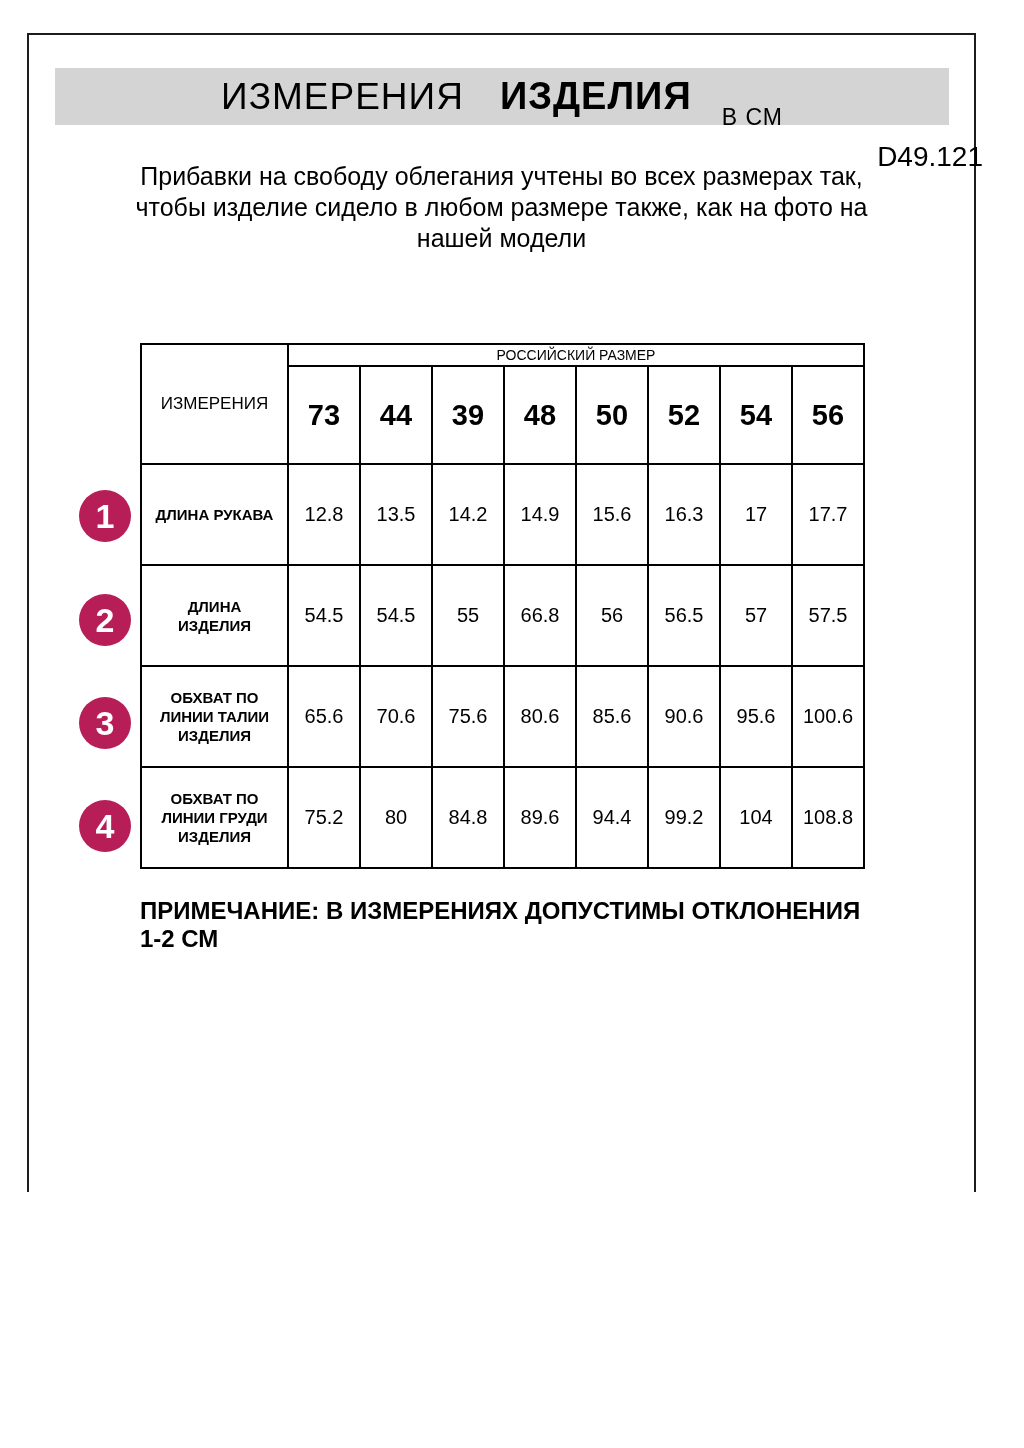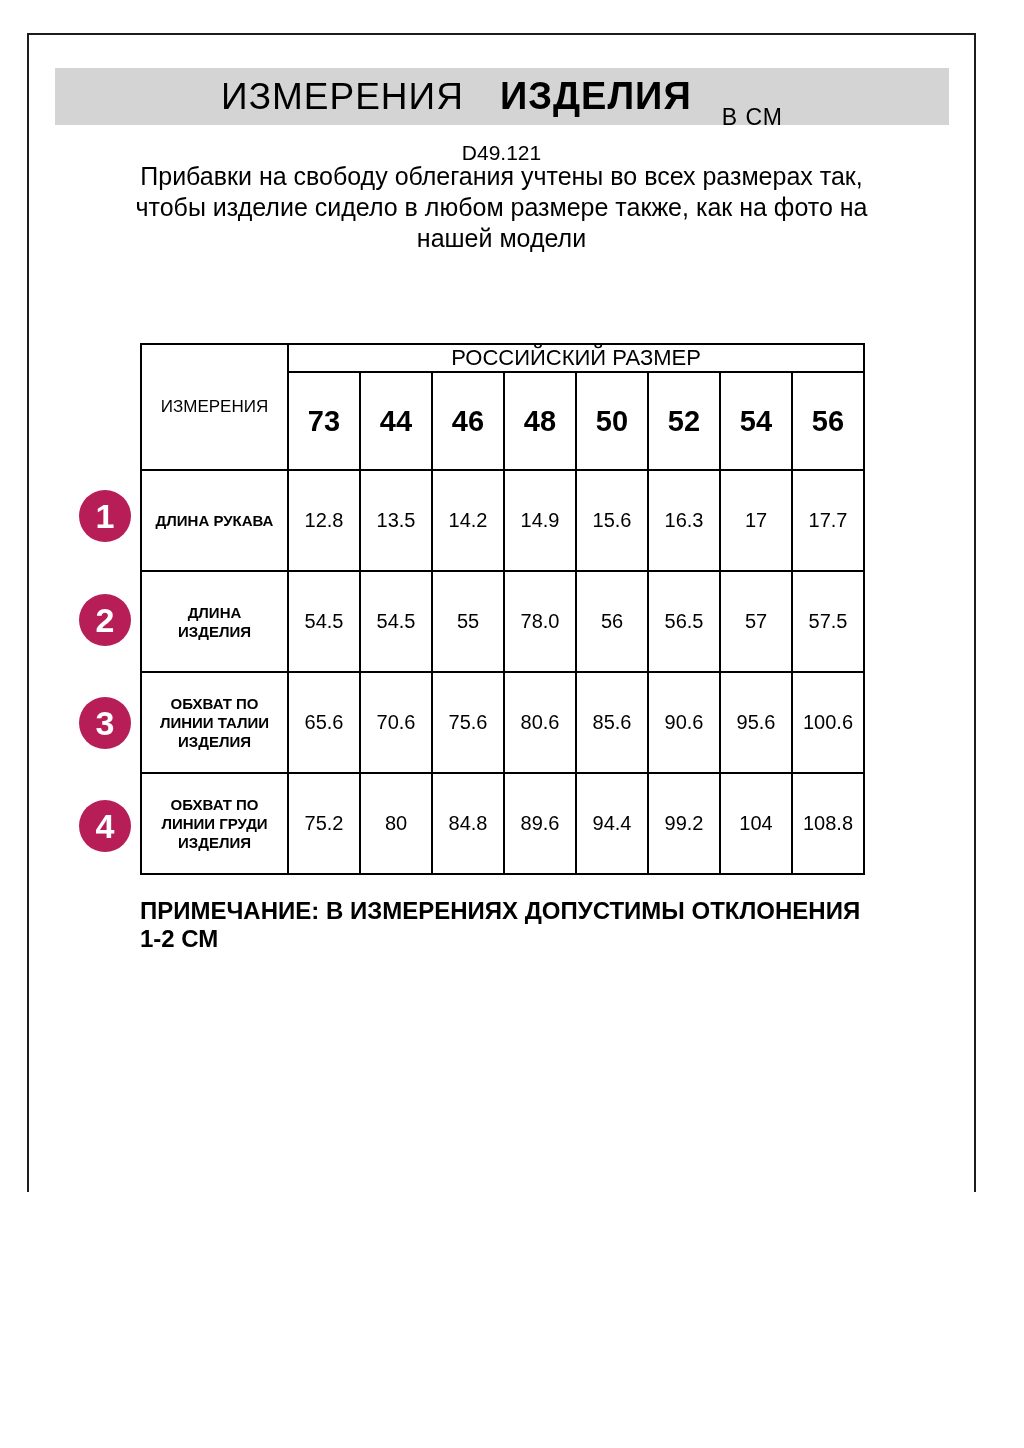--- a/index.html
+++ b/index.html
@@ -49,25 +49,25 @@
   }
   .title-units {
     margin-left: 30px;
     font-size: 23px;
     font-weight: 400;
     letter-spacing: 1px;
     margin-top: 42px;
   }
   .product-code {
     position: absolute;
-    left: 0;
+    left: 9px;
     top: 106px;
     width: 100%;
-    text-align: center;
-    font-size: 21px;
+    text-align: right;
+    font-size: 28px;
     font-weight: 400;
   }
   .description {
     position: absolute;
     left: 50%;
     transform: translateX(-50%);
     top: 126px;
     width: 770px;
     text-align: center;
     font-size: 25px;
@@ -88,21 +88,21 @@
     padding: 0;
     background: #ffffff;
   }
   td.corner-cell {
     width: 145px;
     font-size: 17px;
     font-weight: 400;
   }
   td.group-cell {
     height: 20px;
-    font-size: 22px;
+    font-size: 14px;
     font-weight: 400;
   }
   td.size-cell {
     width: 70px;
     height: 96px;
     font-size: 29px;
     font-weight: 700;
   }
   td.label-cell {
     font-size: 15px;
@@ -172,21 +172,21 @@
           <col style="width:70px">
       </colgroup>
       <tbody>
           <tr>
         <td class="corner-cell" rowspan="2">ИЗМЕРЕНИЯ</td>
         <td class="group-cell" colspan="8">РОССИЙСКИЙ РАЗМЕР</td>
       </tr>
       <tr>
         <td class="size-cell">73</td>
         <td class="size-cell">44</td>
-        <td class="size-cell">46</td>
+        <td class="size-cell">39</td>
         <td class="size-cell">48</td>
         <td class="size-cell">50</td>
         <td class="size-cell">52</td>
         <td class="size-cell">54</td>
         <td class="size-cell">56</td>
       </tr>
       <tr>
         <td class="label-cell">ДЛИНА РУКАВА</td>
         <td class="value-cell">12.8</td>
         <td class="value-cell">13.5</td>
@@ -196,21 +196,21 @@
         <td class="value-cell">16.3</td>
         <td class="value-cell">17</td>
         <td class="value-cell">17.7</td>
       </tr>
       <tr>
         <td class="label-cell">ДЛИНА
 ИЗДЕЛИЯ</td>
         <td class="value-cell">54.5</td>
         <td class="value-cell">54.5</td>
         <td class="value-cell">55</td>
-        <td class="value-cell">78.0</td>
+        <td class="value-cell">66.8</td>
         <td class="value-cell">56</td>
         <td class="value-cell">56.5</td>
         <td class="value-cell">57</td>
         <td class="value-cell">57.5</td>
       </tr>
       <tr>
         <td class="label-cell">ОБХВАТ ПО
 ЛИНИИ ТАЛИИ
 ИЗДЕЛИЯ</td>
         <td class="value-cell">65.6</td>

